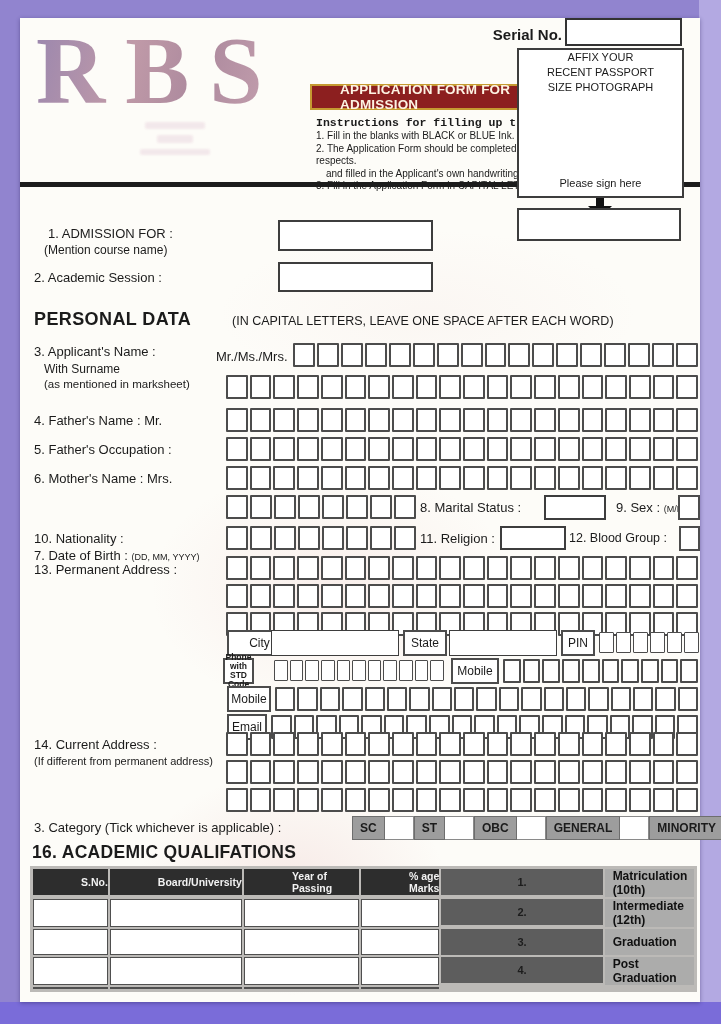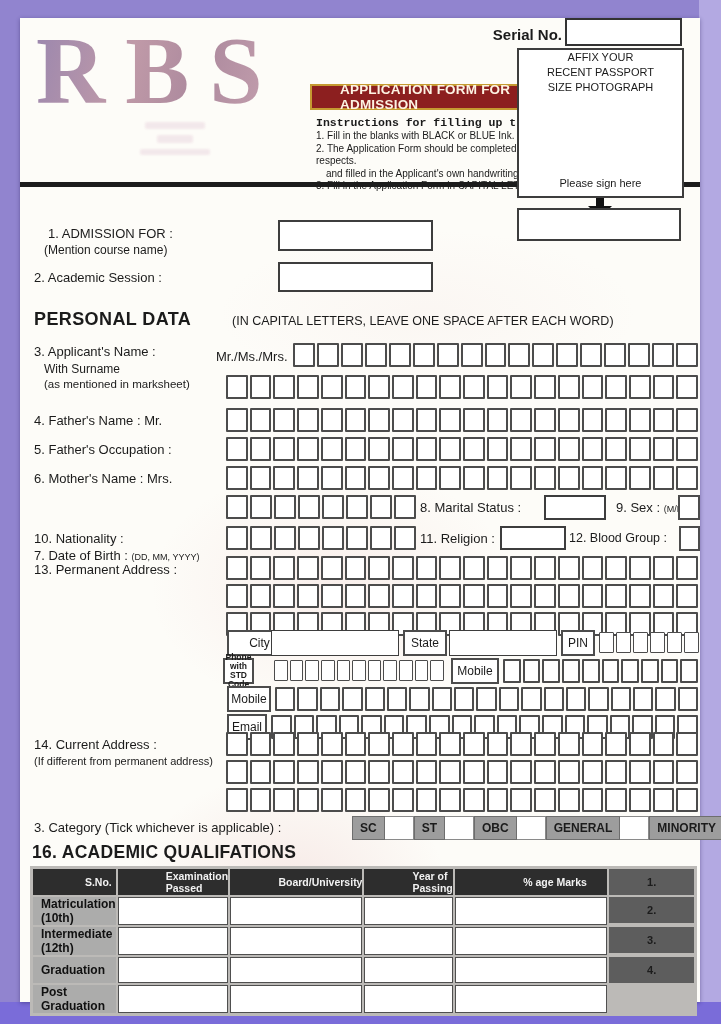--- a/index.html
+++ b/index.html
@@ -539,21 +539,20 @@
     </div>
     <div class="cat-group">
       <div class="cat-label">MINORITY</div>
       <div class="cat-box"></div>
     </div>
   </div>
 
   <div class="abs acad-title" style="left:12px; top:824px;">16. ACADEMIC QUALIFATIONS</div>
   <div class="abs acad" style="left:10px; top:848px;">
     <div class="th">S.No.</div>
-    <div class="th">Examination Passed</div>
     <div class="th">Board/University</div>
     <div class="th">Year of Passing</div>
     <div class="th">% age Marks</div>
 
     <div class="td-sno">1.</div>
     <div class="td-exam">Matriculation (10th)</div>
     <div class="td-input"></div>
     <div class="td-input"></div>
     <div class="td-input"></div>
     <div class="td-input"></div>

